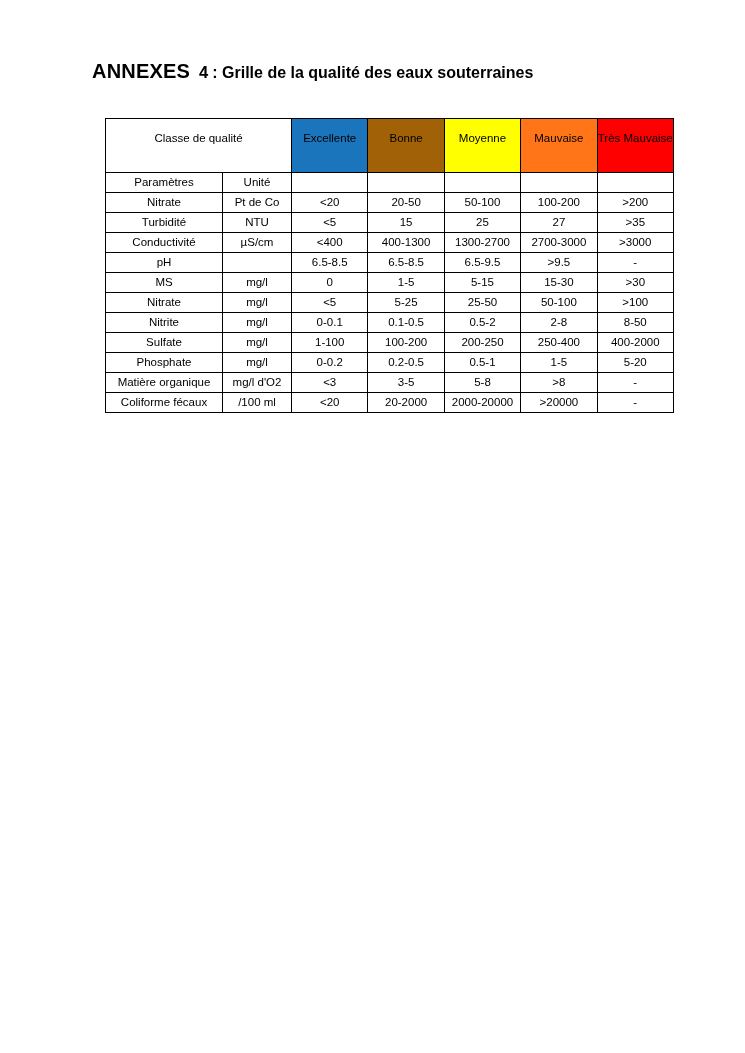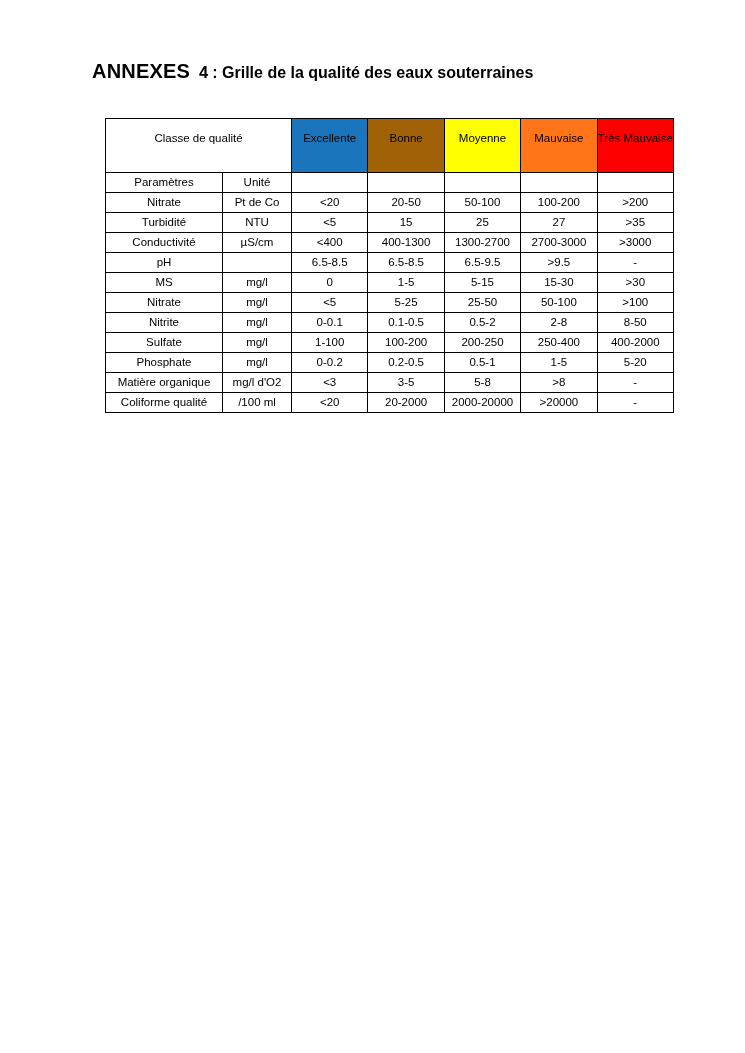--- a/index.html
+++ b/index.html
@@ -236,21 +236,21 @@
           <tr>
             <td class="param">Matière organique</td>
             <td class="unit">mg/l d'O2</td>
             <td>&lt;3</td>
             <td>3-5</td>
             <td>5-8</td>
             <td>&gt;8</td>
             <td>-</td>
           </tr>
           <tr>
-            <td class="param">Coliforme qualité</td>
+            <td class="param">Coliforme fécaux</td>
             <td class="unit">/100 ml</td>
             <td>&lt;20</td>
             <td>20-2000</td>
             <td>2000-20000</td>
             <td>&gt;20000</td>
             <td>-</td>
           </tr>
         </tbody>
     </table>
   </div>

